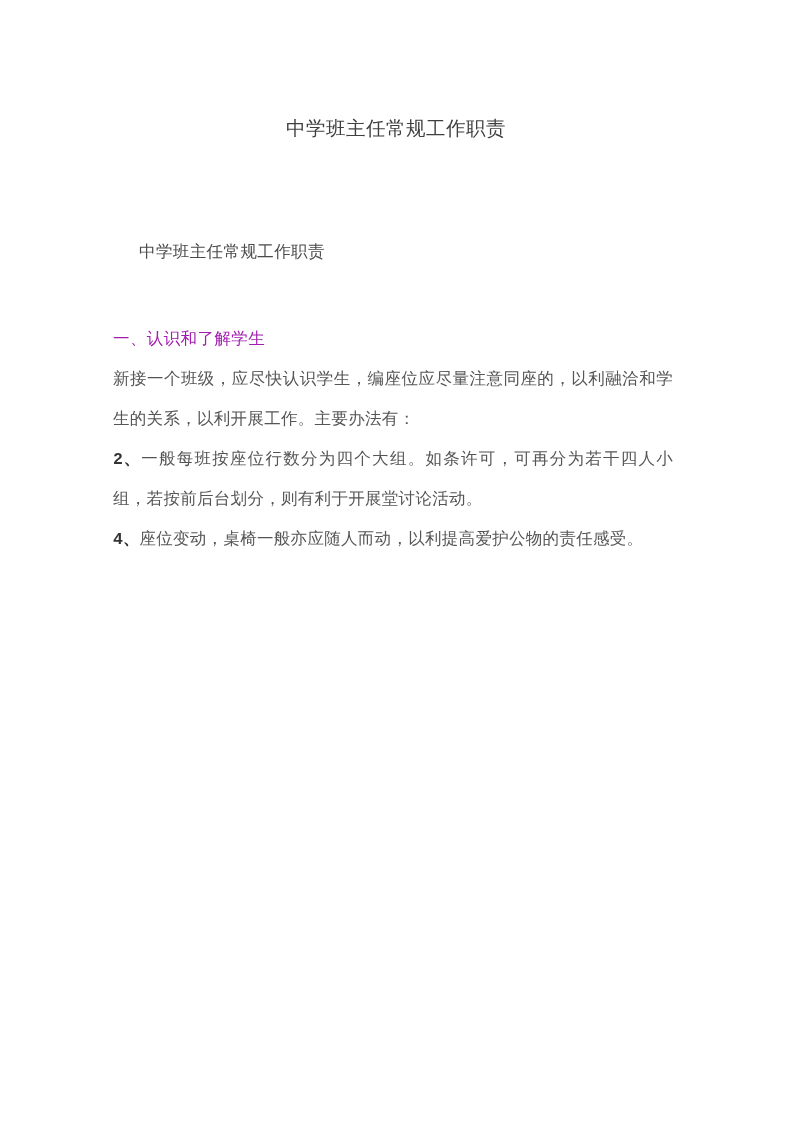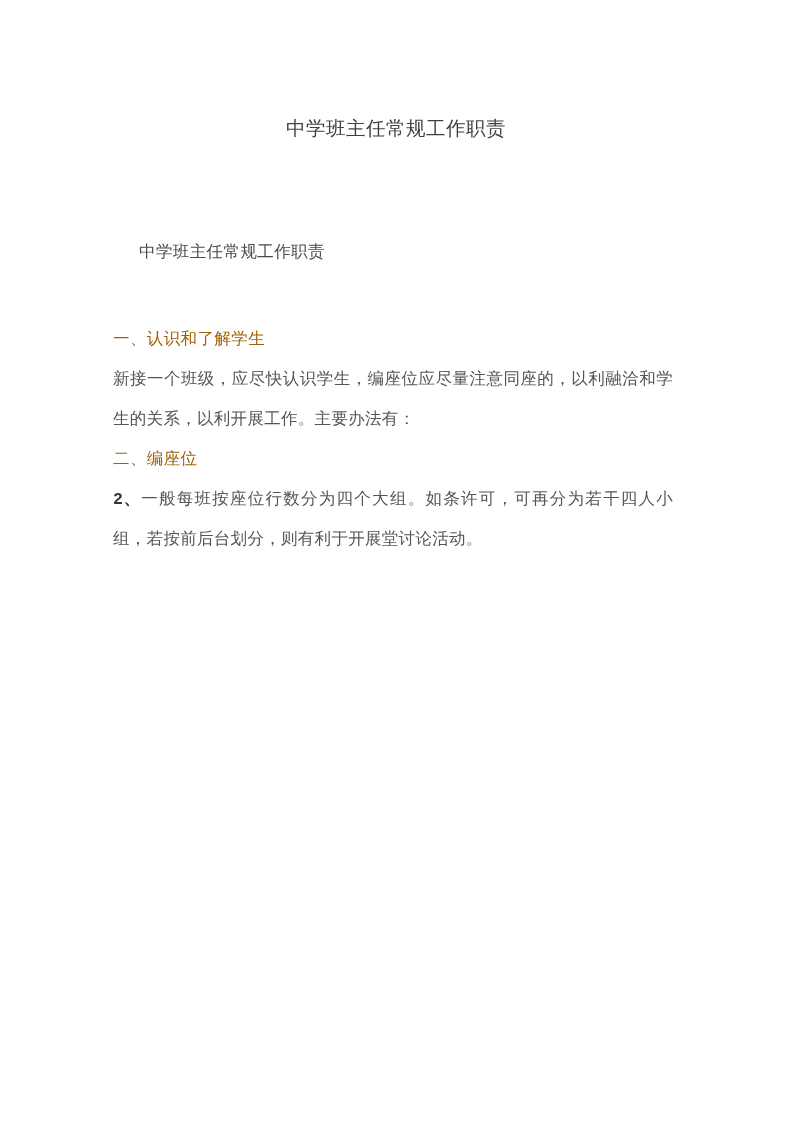--- a/index.html
+++ b/index.html
@@ -45,21 +45,21 @@
     line-height: 30px;
     color: #4a4a4a;
     letter-spacing: 0.4px;
     margin: 0 0 52px 26px;
     white-space: pre;
   }
 
   .section-heading {
     font-size: 16.5px;
     line-height: 40px;
-    color: #a16207;
+    color: #a21caf;
     letter-spacing: 0.4px;
     margin: 0;
     white-space: pre;
   }
 
   p.para {
     font-size: 16.5px;
     line-height: 40px;
     color: #555555;
     letter-spacing: 0.3px;
@@ -89,21 +89,21 @@
 
   <div class="body-col">
 
     <div class="subtitle">中学班主任常规工作职责</div>
 
     <div class="section-heading">一、认识和了解学生</div>
 
     <p class="para">新接一个班级，应尽快认识学生，编座位应尽量注意同座的，以利融洽和学生的关系，以利开展工作。主要办法有：</p>
 
 
-    <div class="section-heading">二、编座位</div>
 
 
     <p class="para numbered"><span class="num">2、</span><span>一般每班按座位行数分为四个大组。如条许可，可再分为若干四人小组，若按前后台划分，则有利于开展堂讨论活动。</span></p>
 
 
+    <p class="para numbered"><span class="num">4、</span><span>座位变动，桌椅一般亦应随人而动，以利提高爱护公物的责任感受。</span></p>
 
   </div>
 </div>
 
 </body></html>

